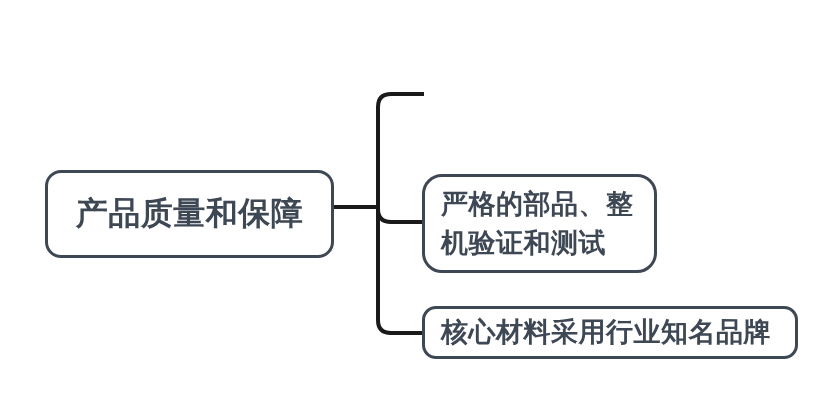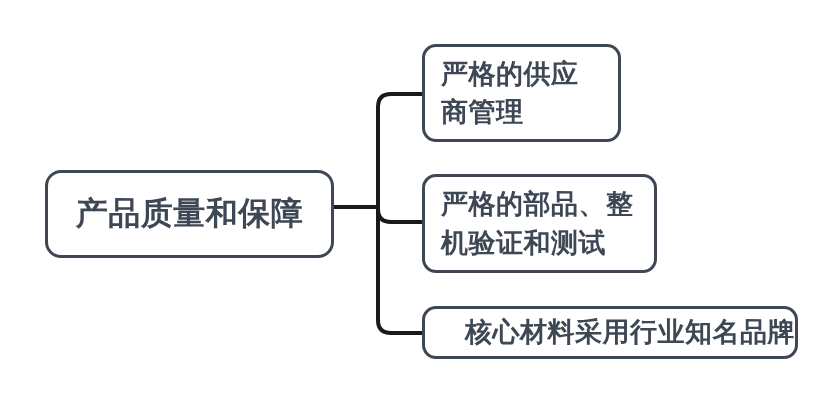--- a/index.html
+++ b/index.html
@@ -64,33 +64,33 @@
     height: 98px;
   }
   .node-c1 .node-text {
     width: 150px;
   }
   .node-c2 {
     left: 422px;
     top: 174px;
     width: 235px;
     height: 99px;
+    border-radius: 20px;
   }
   .node-c2 .node-text {
     width: 200px;
   }
   .node-c3 {
     left: 422px;
     top: 306px;
     width: 376px;
     height: 53px;
   }
   .node-c3 .node-text {
     white-space: nowrap;
-    margin-left: 24px;
   }
 </style>
 </head>
 <body>
 
 <div id="diagram-canvas">
 
   <svg class="connector-layer" viewBox="0 0 840 406" width="840" height="406" xmlns="http://www.w3.org/2000/svg">
 
     <path d="M 334 207 L 378 207" fill="none" stroke="#1a1a1a" stroke-width="4" stroke-linecap="butt"></path>
@@ -101,23 +101,20 @@
 
     <path d="M 378 209 Q 378 222 391 222 L 424 222" fill="none" stroke="#1a1a1a" stroke-width="4" stroke-linecap="butt"></path>
 
     <path d="M 378 320 Q 378 333 391 333 L 424 333" fill="none" stroke="#1a1a1a" stroke-width="4" stroke-linecap="butt"></path>
   </svg>
 
   <div class="node node-root">
     <span class="node-text">产品质量和保障</span>
   </div>
 
-  <div class="node node-child node-c1">
-    <span class="node-text">严格的供应商管理</span>
-  </div>
 
   <div class="node node-child node-c2">
     <span class="node-text">严格的部品、整机验证和测试</span>
   </div>
 
   <div class="node node-child node-c3">
     <span class="node-text">核心材料采用行业知名品牌</span>
   </div>
 
 </div>

